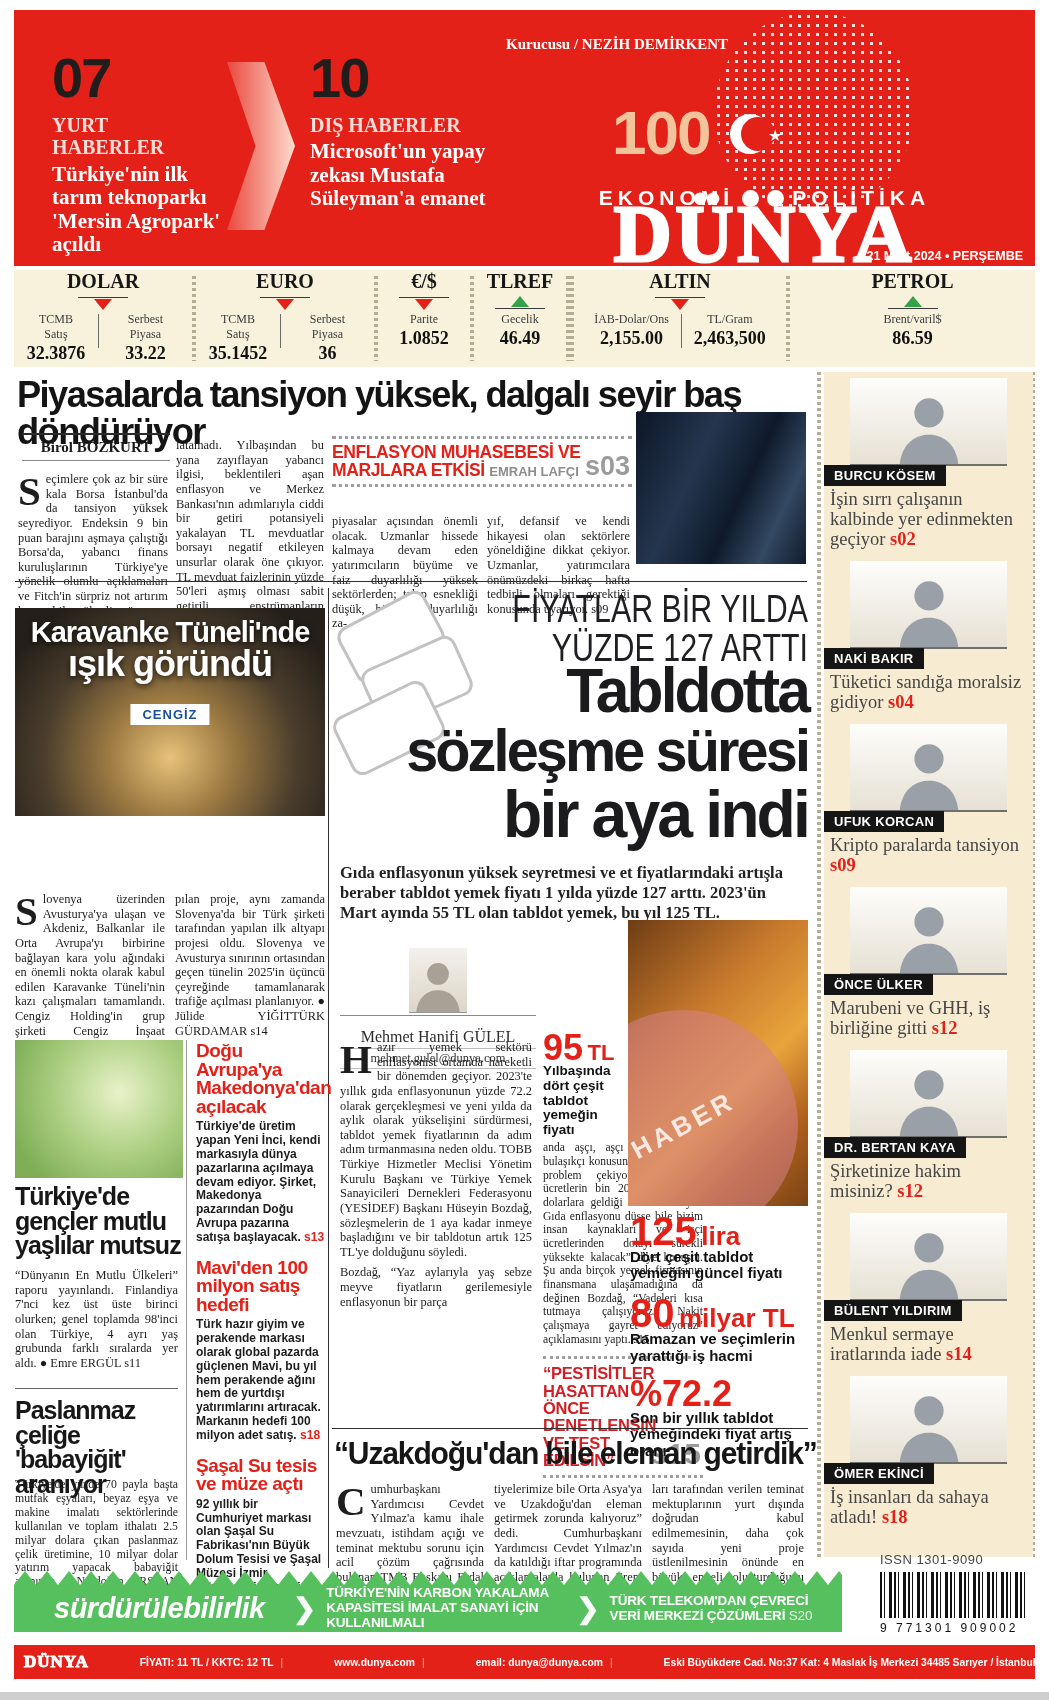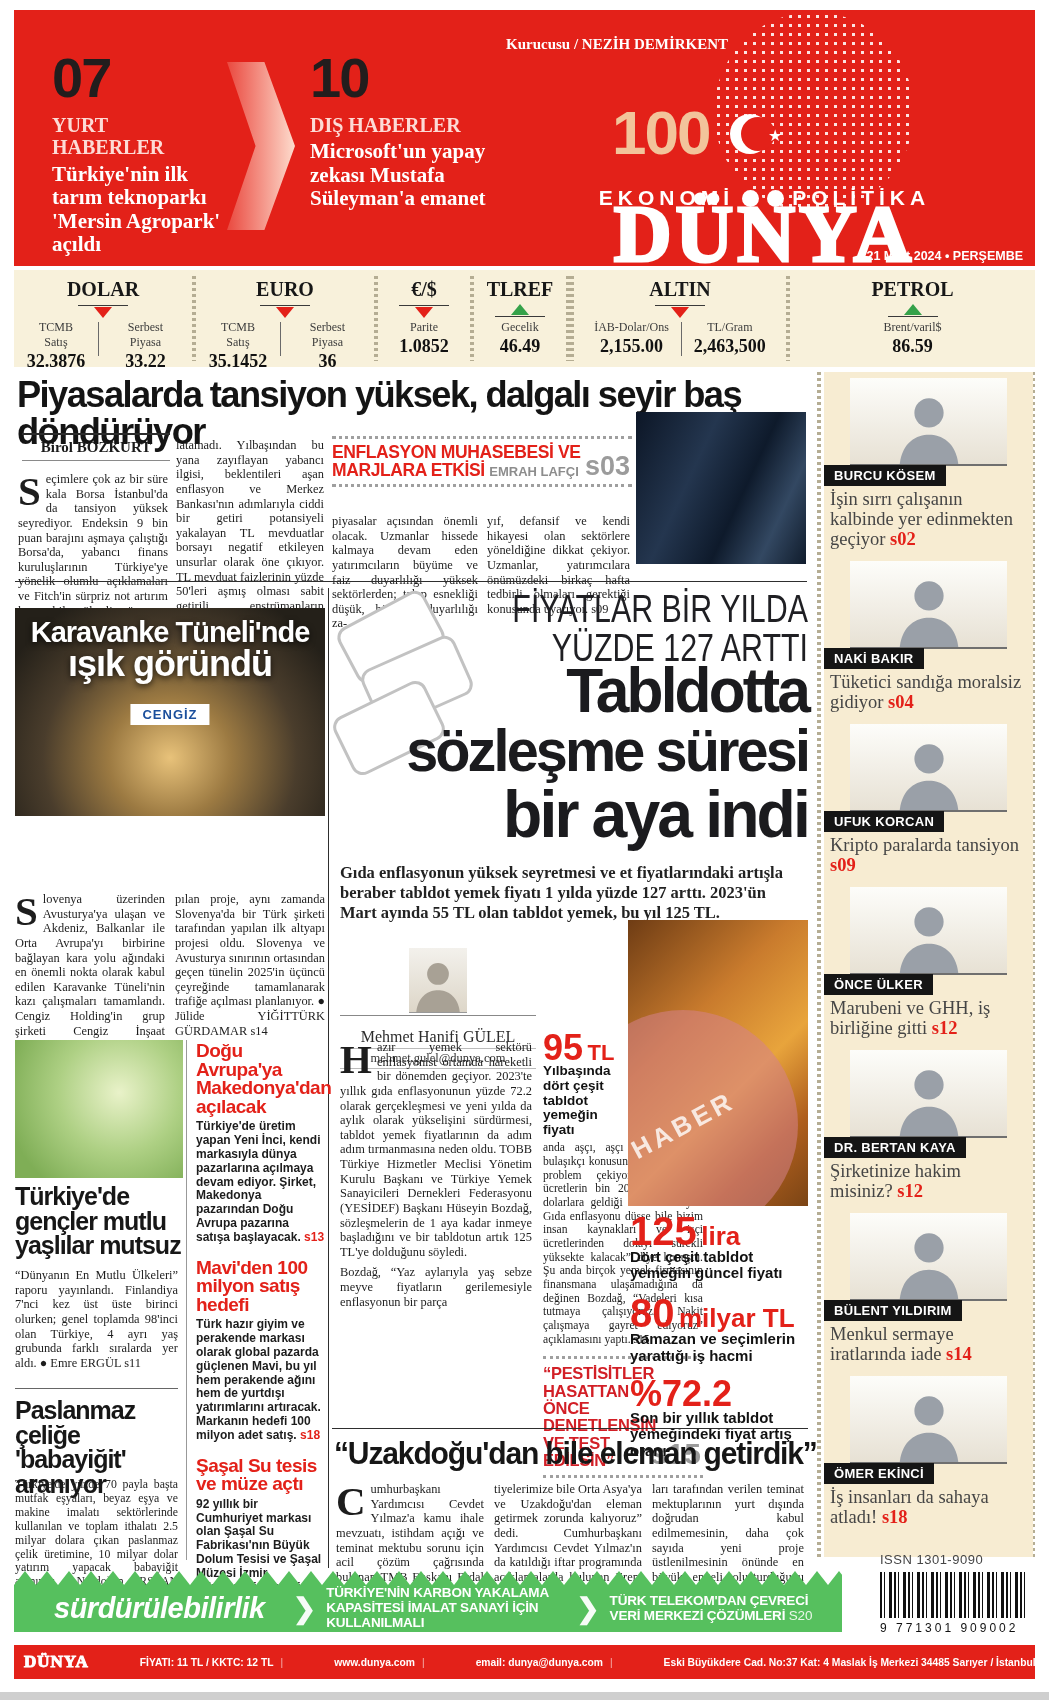--- a/index.html
+++ b/index.html
@@ -32,21 +32,21 @@
      font-size:21px;font-weight:800;letter-spacing:5px;display:flex;align-items:center;justify-content:center;gap:8px;}
   .bdot{width:17px;height:17px;border-radius:50%;background:#fff;display:inline-block;}
   .dunya{left:478px;top:186px;width:545px;text-align:center;color:#fff;
      font-family:"Liberation Serif",serif;font-weight:700;font-size:80px;line-height:.95;
      letter-spacing:4px;-webkit-text-stroke:3px #fff;}
   .mdate{right:12px;bottom:3px;color:#fff;font-weight:700;font-size:12.5px;}
 
   
   .markets{left:14px;top:270px;width:1021px;height:97px;background:#f8f1db;display:flex;align-items:stretch;}
   .msep{width:4px;margin:6px 0;background:repeating-linear-gradient(#b5ad93 0 3px,transparent 3px 6px);}
-  .msec{display:flex;flex-direction:column;align-items:center;padding-top:8px;}
+  .msec{display:flex;flex-direction:column;align-items:center;}
   .mname{font-family:"Liberation Serif",serif;font-weight:700;font-size:20px;color:#171717;}
   .trend{display:flex;flex-direction:column;align-items:center;width:50px;margin:3px 0 2px;}
   .tri{width:0;height:0;border-left:9px solid transparent;border-right:9px solid transparent;}
   .tline{width:50px;border-top:1.5px solid #3a3a3a;margin:1px 0;}
   .trend.down .tline{order:1}.trend.down .tri{order:2;border-top:11px solid #e32119;}
   .trend.up .tri{order:1;border-bottom:11px solid #3aא}
   .trend.up .tri{order:1;border-bottom:11px solid #35a24a;}
   .trend.up .tline{order:2}
   .mpairs{display:flex;align-items:flex-start;gap:0;}
   .mpair{text-align:center;padding:0 12px;}

